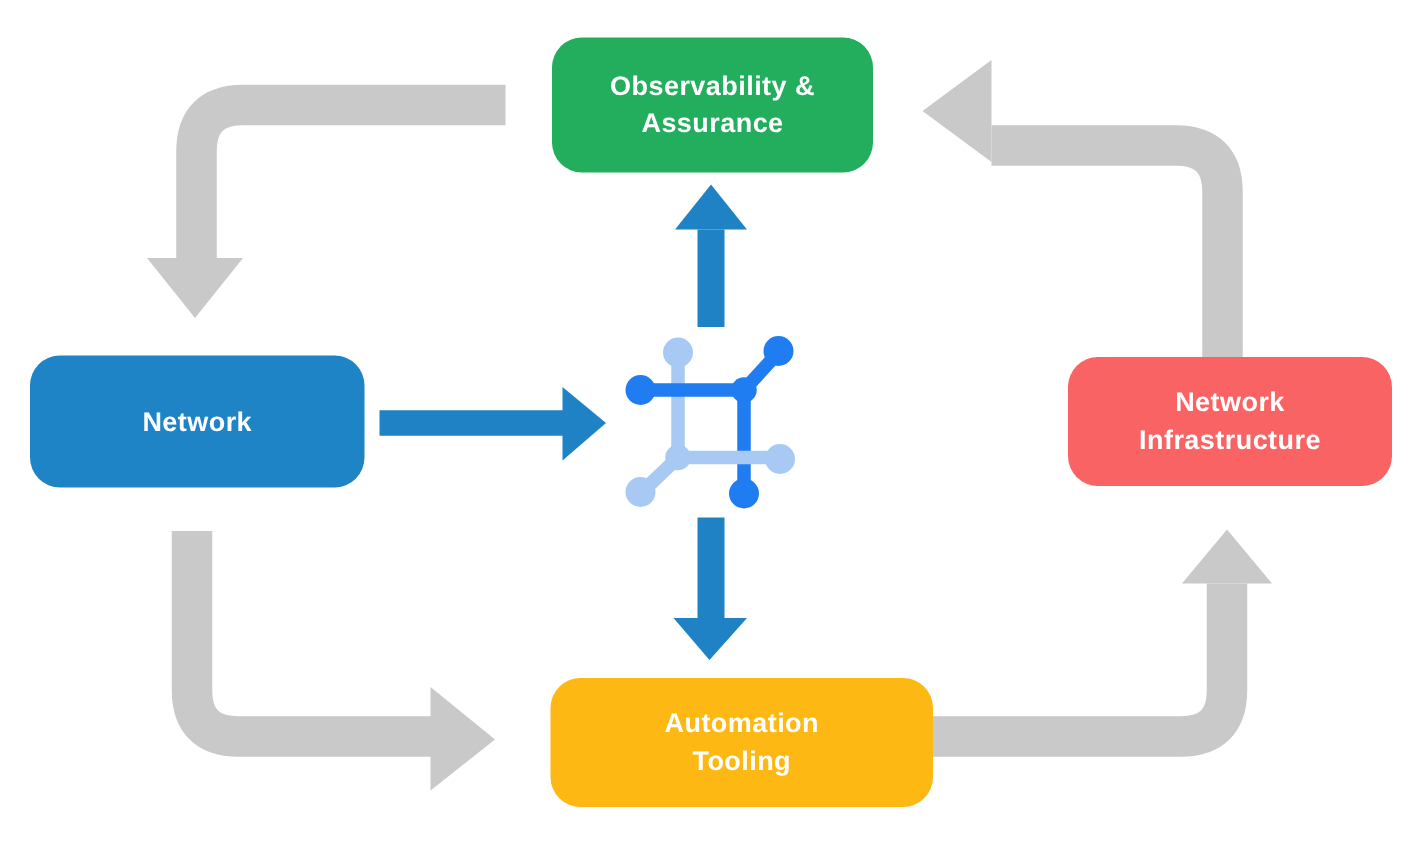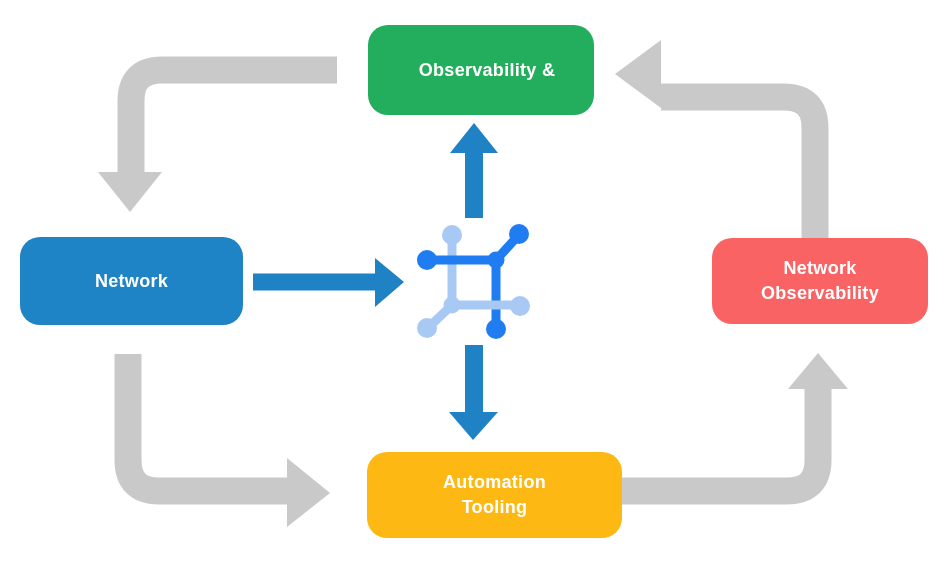--- a/index.html
+++ b/index.html
@@ -13,21 +13,21 @@
   .layer{position:absolute;left:0;top:0;}
   .node{
     position:absolute;
     border-radius:20px;
     color:var(--node-text,#fff);
     display:flex;flex-direction:column;
     align-items:center;justify-content:center;
     font-size:18px;font-weight:700;line-height:1.38;
     letter-spacing:.3px;text-align:center;
   }
-  .node--green{background:var(--node-green);padding-left:12px;}
+  .node--green{background:var(--node-green);}
   .node--blue{background:var(--node-blue);}
   .node--red{background:var(--node-red);}
   .node--yellow{background:var(--node-yellow);}
   .gray-bar{fill:none;stroke:var(--arrow-gray);stroke-width:27;}
   .gray-head{fill:var(--arrow-gray);}
   .blue-shaft{fill:none;stroke:var(--arrow-blue);}
   .blue-head{fill:var(--arrow-blue);}
   .ic-dark-line{fill:none;stroke:var(--icon-blue-dark);stroke-width:9;stroke-linecap:round;}
   .ic-light-line{fill:none;stroke:var(--icon-blue-light);stroke-width:9;stroke-linecap:round;}
   .ic-dark-dot{fill:var(--icon-blue-dark);}
@@ -86,29 +86,30 @@
       <path class="ic-light-line" d="M452,305 H519"></path>
       <path class="ic-light-line" d="M452,305 L429,327"></path>
       <circle class="ic-light-dot" cx="520" cy="306" r="10"></circle>
       <circle class="ic-light-dot" cx="427" cy="328" r="10"></circle>
       <circle class="ic-light-dot" cx="452" cy="305" r="8.5"></circle>
     </g>
   </svg>
 
   <div class="node node--green" style="left:368px;top:25px;width:214px;height:90px;">
     <span>Observability &amp;</span>
+    <span>Assurance</span>
   </div>
 
   <div class="node node--blue" style="left:20px;top:237px;width:223px;height:88px;">
     <span>Network</span>
   </div>
 
   <div class="node node--red" style="left:712px;top:238px;width:216px;height:86px;">
     <span>Network</span>
-    <span>Observability</span>
+    <span>Infrastructure</span>
   </div>
 
   <div class="node node--yellow" style="left:367px;top:452px;width:255px;height:86px;">
     <span>Automation</span>
     <span>Tooling</span>
   </div>
 
 </div>
 
 </body></html>

